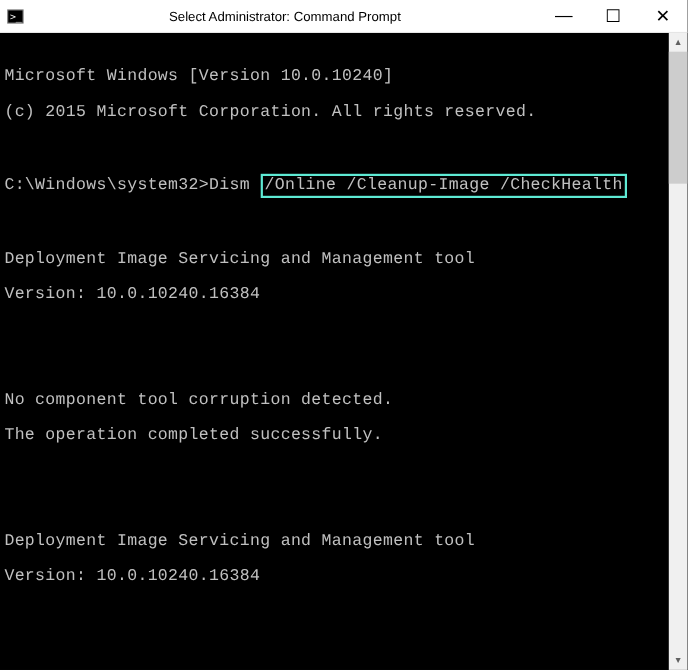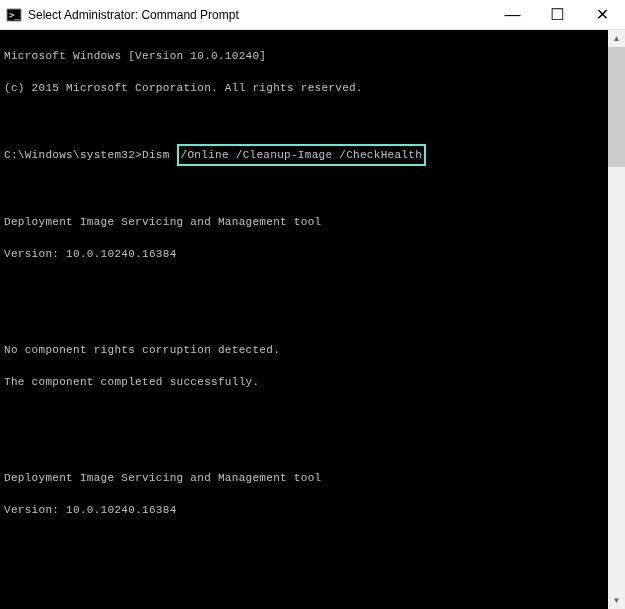--- a/index.html
+++ b/index.html
@@ -23,20 +23,21 @@
       height: 16px;
       margin-right: 6px;
       display: flex;
       align-items: center;
       justify-content: center;
     }
     .titlebar-title {
       font-size: 12px;
       color: #000;
       flex: 1;
+      text-align: center;
     }
     .window-controls {
       display: flex;
       height: 100%;
     }
     .win-btn {
       width: 45px;
       height: 100%;
       display: flex;
       align-items: center;
@@ -48,23 +49,23 @@
       position: relative;
       height: 579px;
       background: #000;
       display: flex;
     }
     .terminal {
       flex: 1;
       background: #000;
       color: #c0c0c0;
       font-family: 'Consolas', 'Courier New', monospace;
-      font-size: 11px;
+      font-size: 15px;
       line-height: 16px;
-      padding: 2px 0 2px 4px;
+      padding: 16px 0 2px 4px;
       white-space: pre;
       overflow: hidden;
       letter-spacing: 0.3px;
     }
     .line { display: block; min-height: 16px; }
     .hl {
       border: 2px solid #5eead4;
       padding: 1px 2px;
       display: inline-block;
     }
@@ -113,22 +114,22 @@
   <div class="terminal">
 <span class="line">Microsoft Windows [Version 10.0.10240]</span>
 <span class="line">(c) 2015 Microsoft Corporation. All rights reserved.</span>
 <span class="line"> </span>
 <span class="line"><span>C:\Windows\system32&gt;Dism </span><span class="hl">/Online /Cleanup-Image /CheckHealth</span></span>
 <span class="line"> </span>
 <span class="line">Deployment Image Servicing and Management tool</span>
 <span class="line">Version: 10.0.10240.16384</span>
 <span class="line"> </span>
 <span class="line"> </span>
-<span class="line">No component rights corruption detected.</span>
-<span class="line">The component completed successfully.</span>
+<span class="line">No component tool corruption detected.</span>
+<span class="line">The operation completed successfully.</span>
 <span class="line"> </span>
 <span class="line"> </span>
 <span class="line">Deployment Image Servicing and Management tool</span>
 <span class="line">Version: 10.0.10240.16384</span>
 <span class="line"> </span>
 
 
 
 
 

